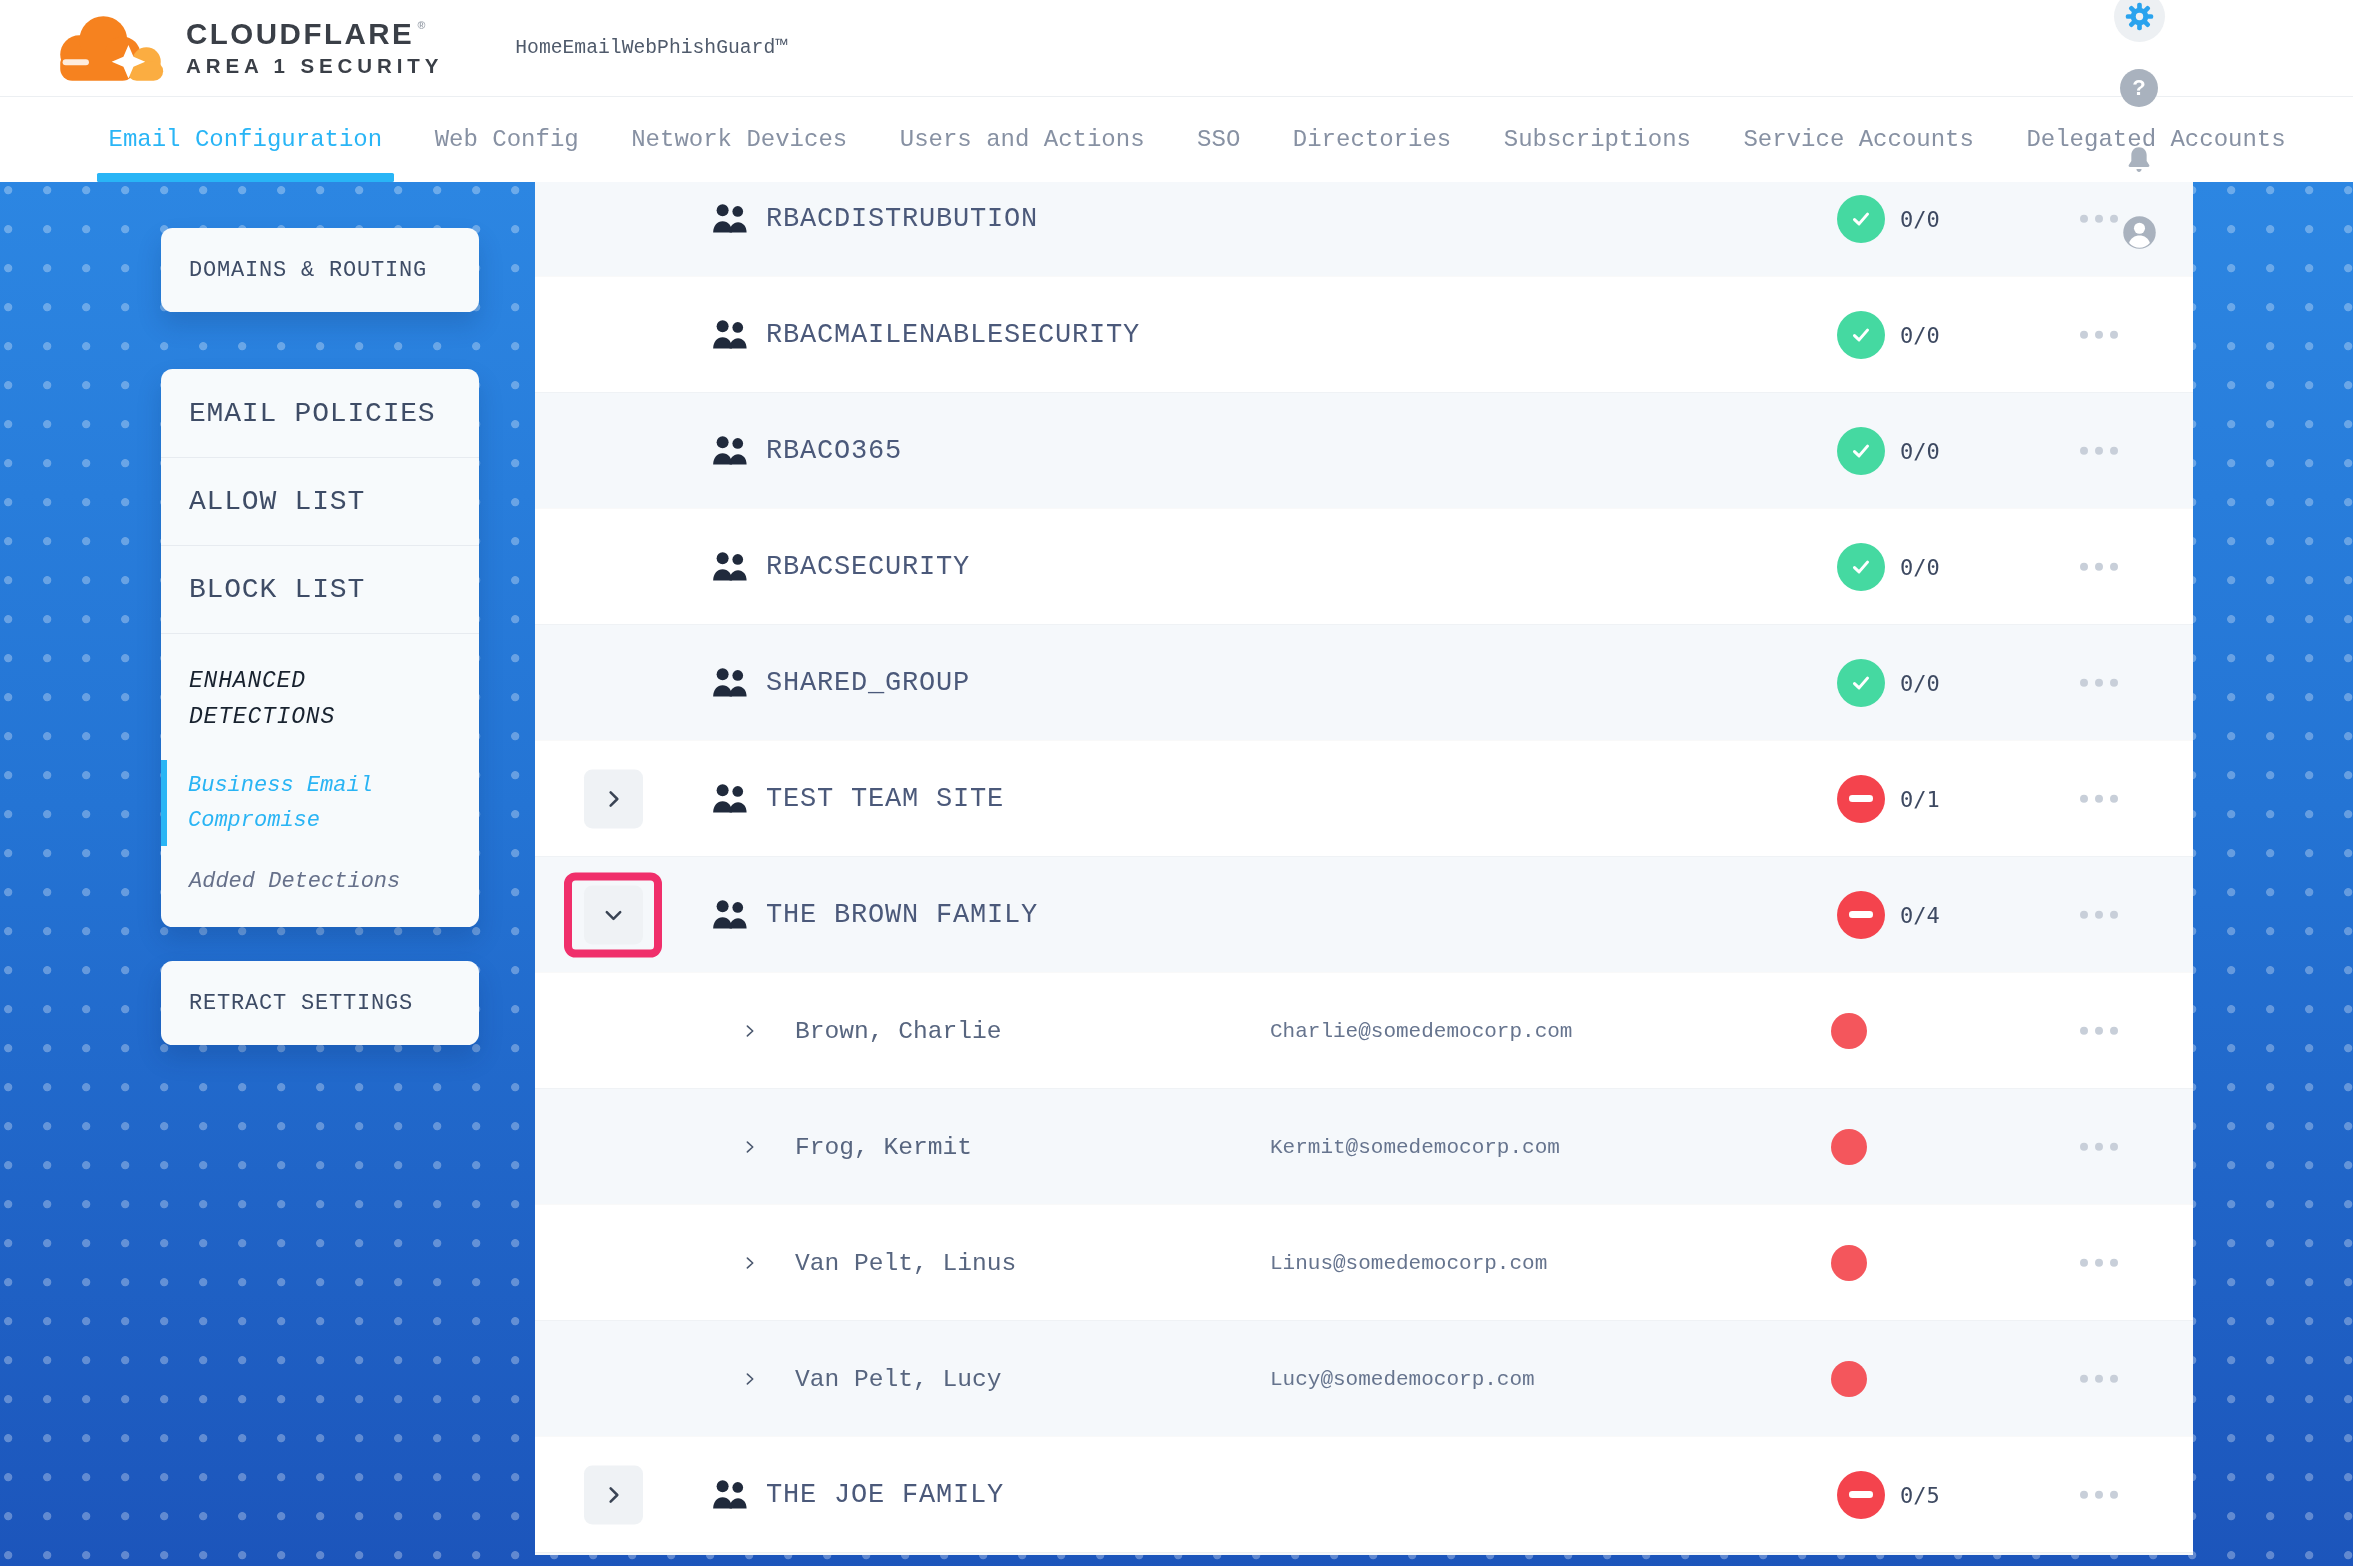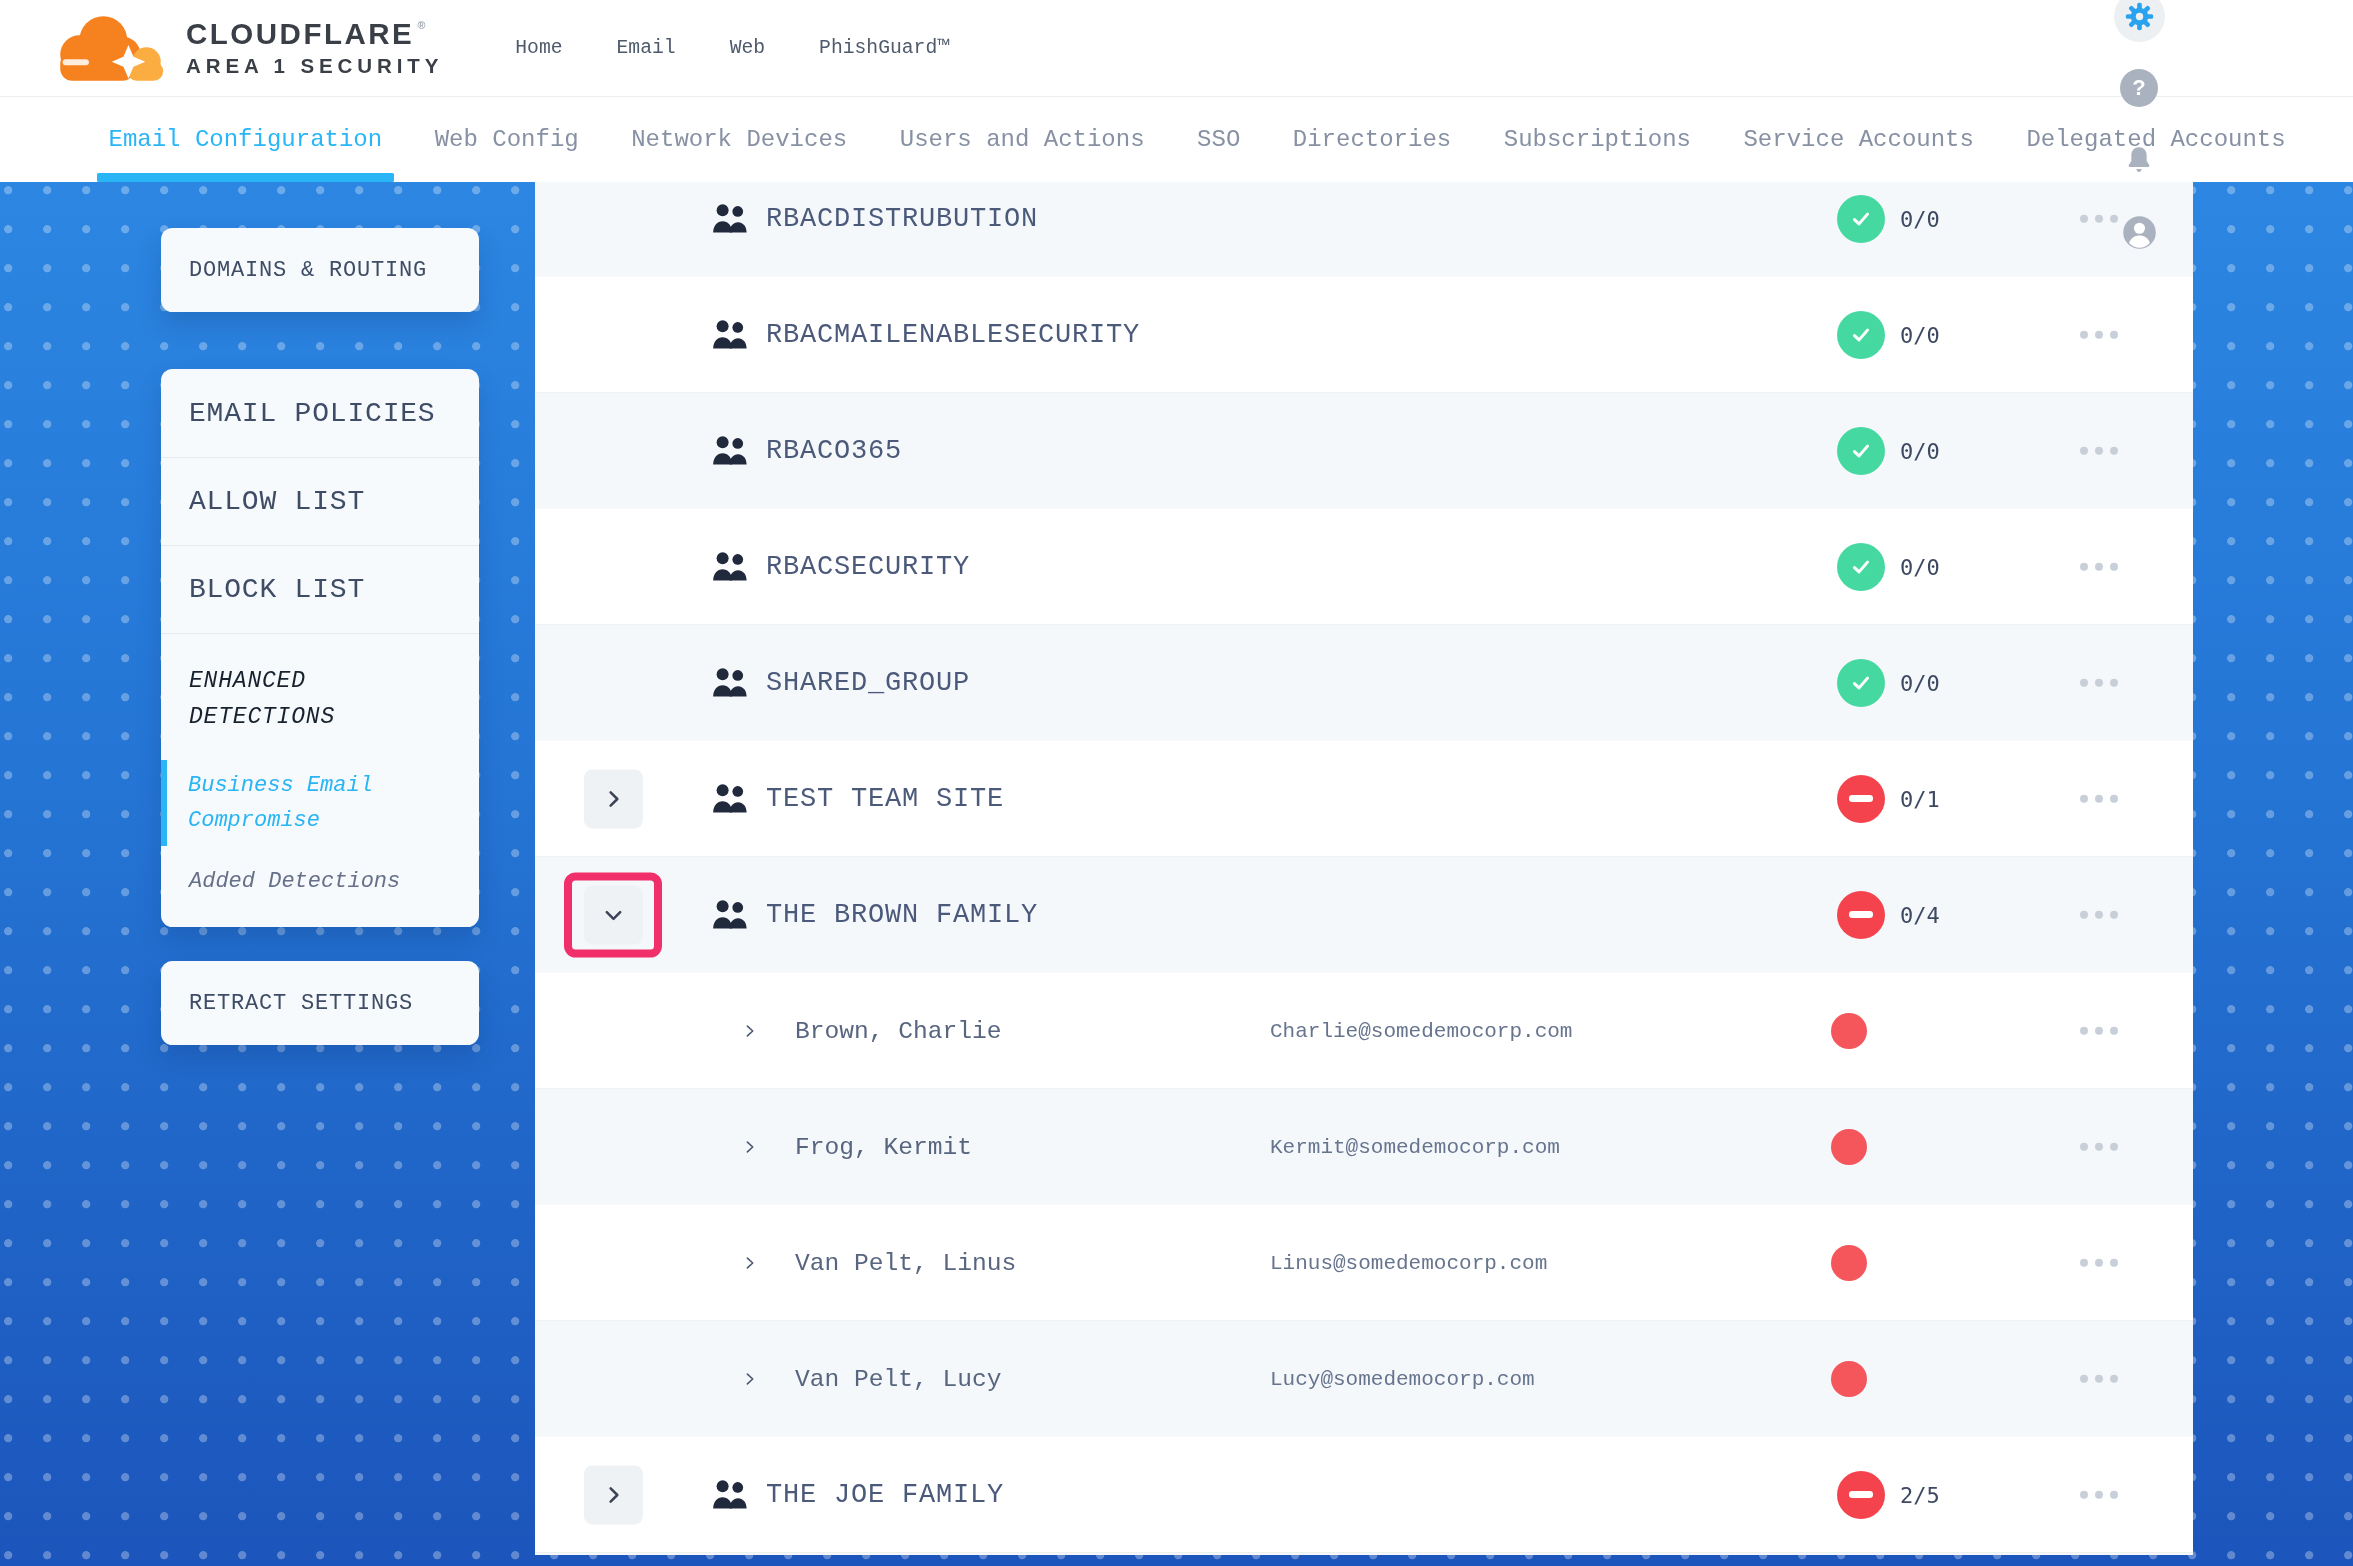--- a/index.html
+++ b/index.html
@@ -9,21 +9,21 @@
 
   
   .header { position:absolute; top:0; left:0; right:0; height:97px; background:#fff;
     display:flex; align-items:center; padding:0 52px 0 48px; border-bottom:1.6px solid #eceff2; z-index:4; }
   .logo { display:flex; align-items:center; gap:13px; }
   .logo svg { display:block; }
   .brand-text { font-family:"Liberation Sans",sans-serif; color:#3a3f47; line-height:1.1; }
   .brand-top { font-size:29.5px; font-weight:bold; letter-spacing:2.5px; display:flex; align-items:flex-start; gap:3.3px;}
   .brand-top .reg { font-size:10.7px; color:#9aa1ab; margin-top:1.6px;}
   .brand-sub { font-size:20.5px; font-weight:bold; letter-spacing:4.9px; margin-top:4.9px; }
-  .nav { display:flex; gap:54px; margin-left:72px; }
+  .nav { display:flex; margin-left:72px; }
   .nav a { font-size:19.7px; color:#4f5a6b; text-decoration:none; }
   .hdr-right { margin-left:auto; display:flex; align-items:center; gap:21px;flex-direction:column; }
   .search-box { width:326px; height:59px; background:#edf0f3; border-radius:8.2px;
     display:flex; align-items:center; padding:0 19.7px; gap:16.4px; }
   .search-box svg { flex:0 0 auto; }
   .search-box input { border:none; outline:none; background:transparent; width:221px;
     font-family:inherit; font-size:21px; color:#3a4656; }
   .search-box input::placeholder { color:#96a0ad; }
   .hicon { width:51px; height:51px; border-radius:50%; display:flex; align-items:center; justify-content:center; cursor:pointer; }
   .hicon.mint { background:#d3f3e2; }
@@ -450,21 +450,21 @@
       <circle cx="17.6" cy="6.2" r="3.4" fill="#202a3c"></circle>
       <path d="M12.4 19.6c0-4 2.4-6.6 5.4-6.6s5.4 2.6 5.4 6.6z" fill="#202a3c"></path>
       <circle cx="8" cy="5.4" r="3.8" fill="#202a3c"></circle>
       <path d="M2 19.6c0-4.4 2.7-7.2 6-7.2s6 2.8 6 7.2z" fill="#202a3c"></path>
     </svg>
     <span class="g-name">THE JOE FAMILY</span>
     <div class="badge blocked">
 
       <span class="minus-bar"></span>
     </div>
-    <span class="count">2/5</span>
+    <span class="count">0/5</span>
     <div class="dots-menu">
             <i></i>
             <i></i>
             <i></i>
           </div>
   </div>
         <div class="row spacer light"></div>
       </div>
   </div>
 </div>

